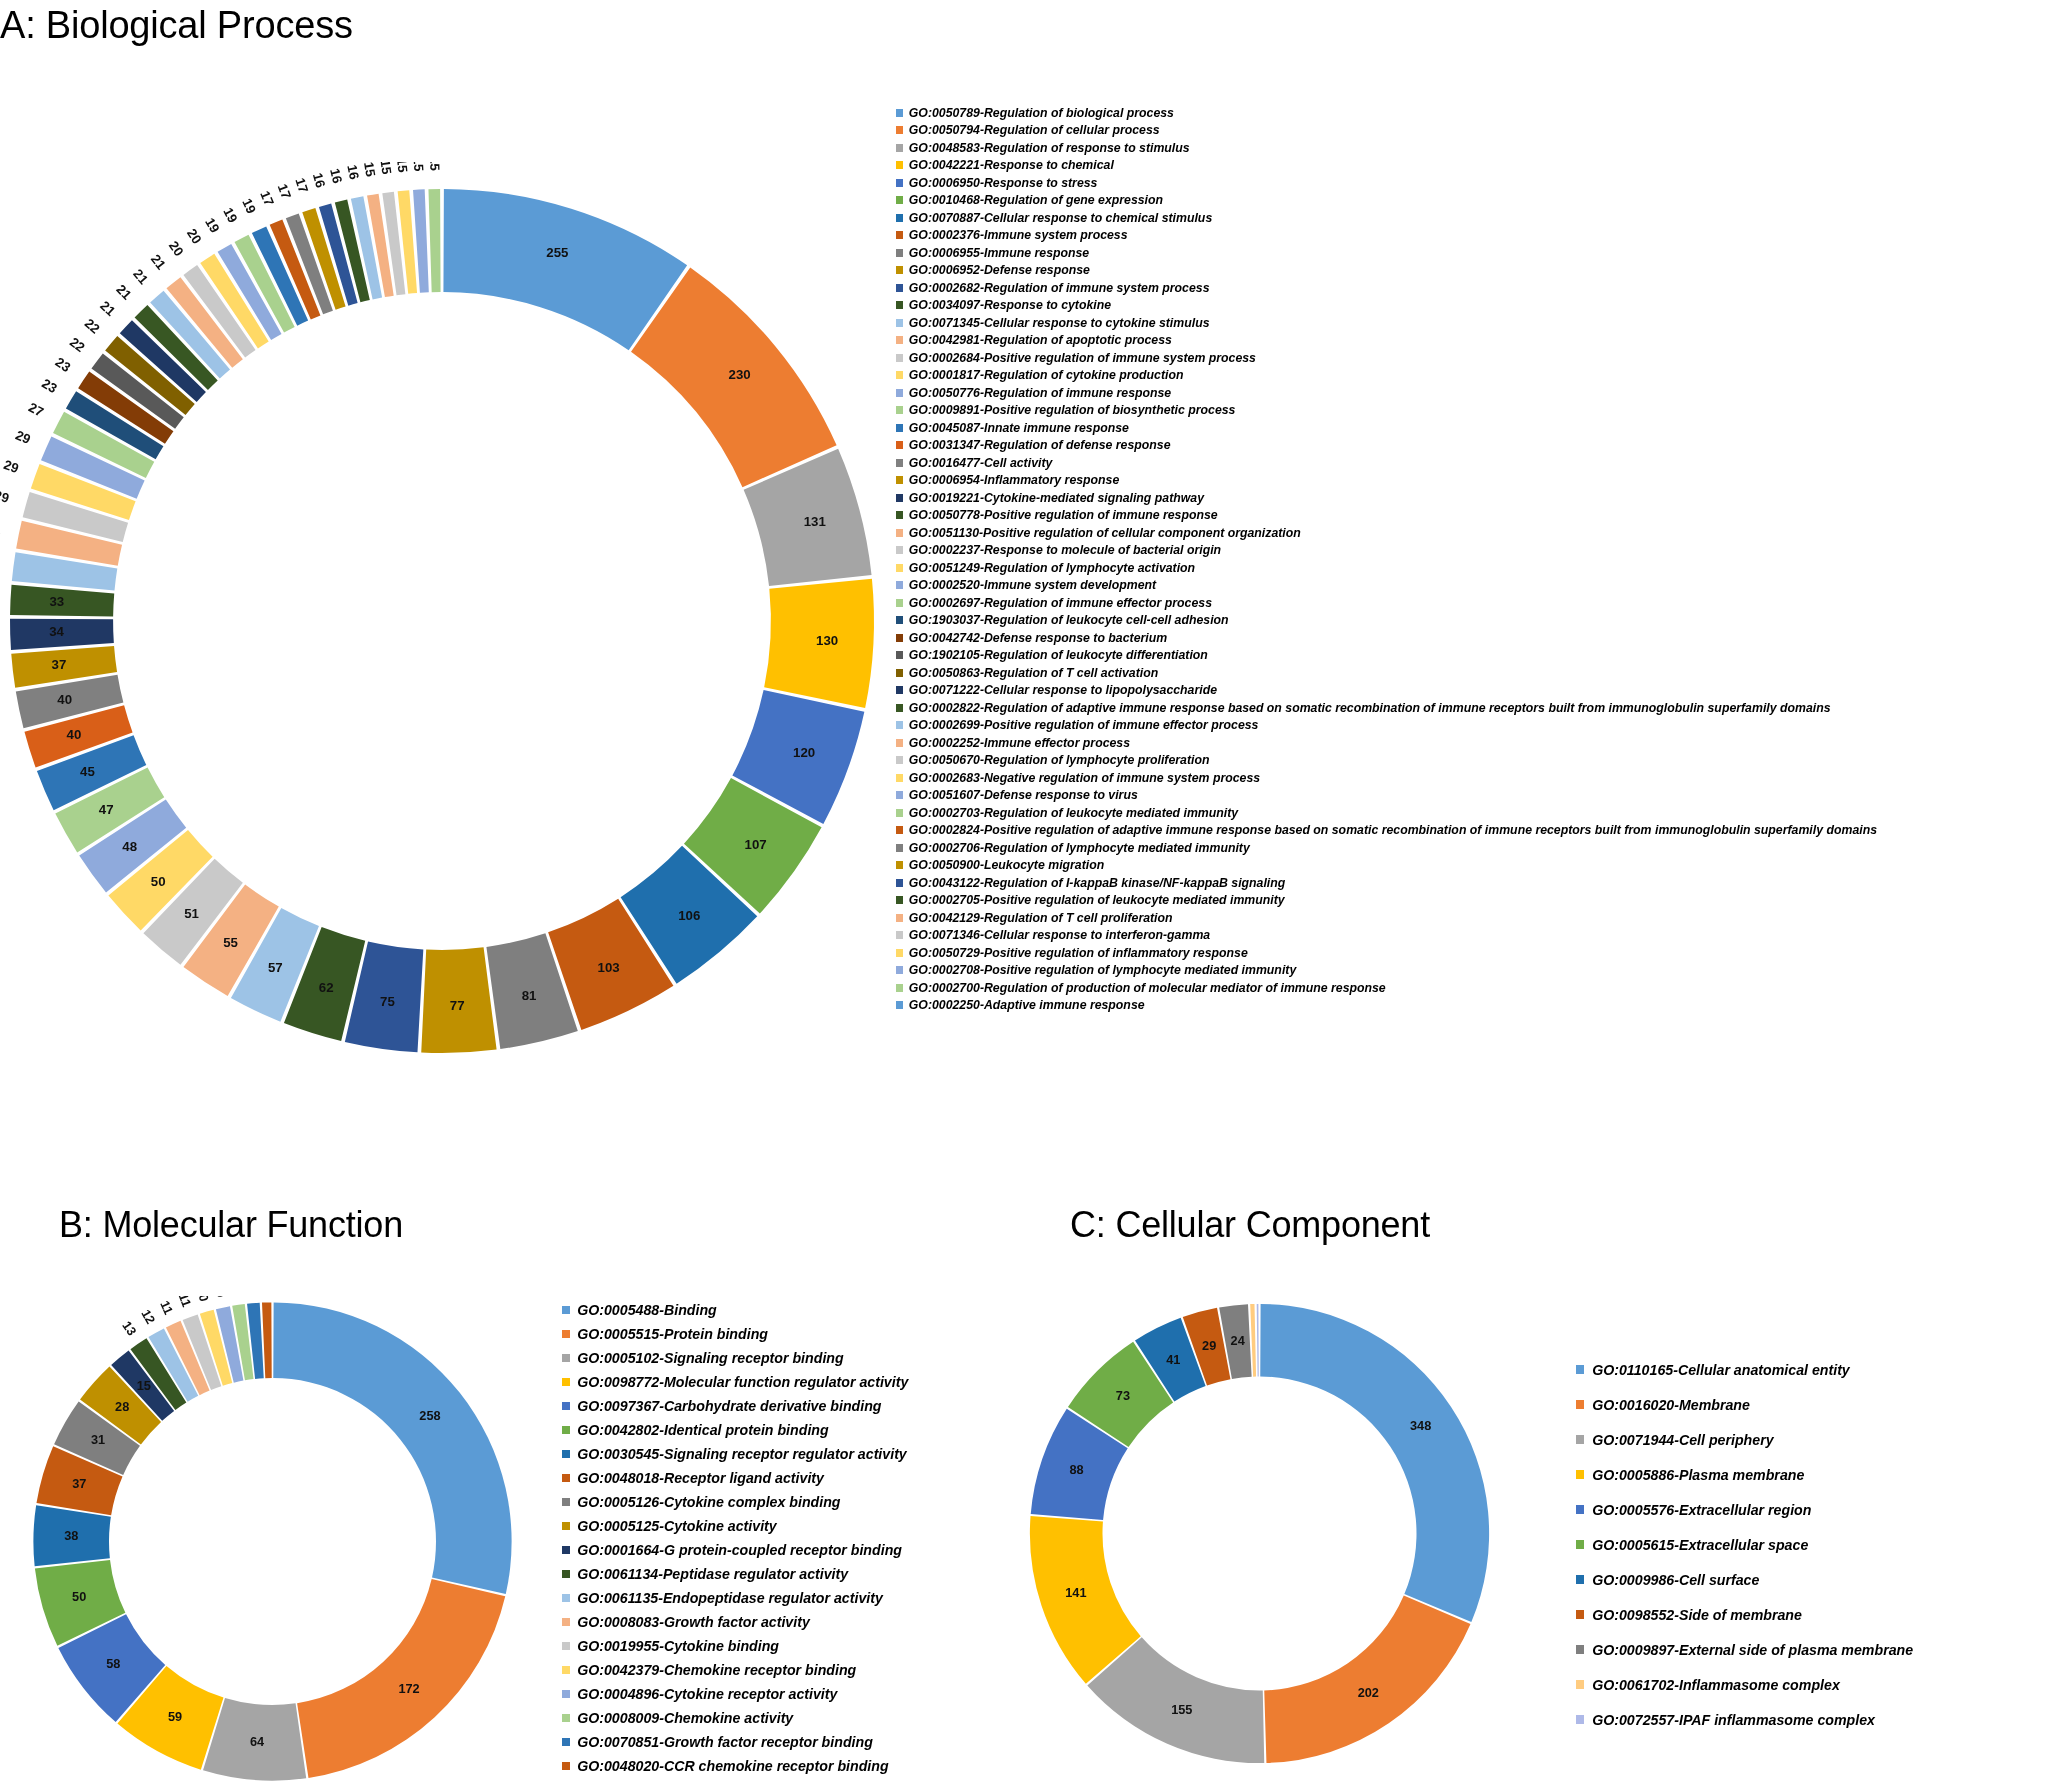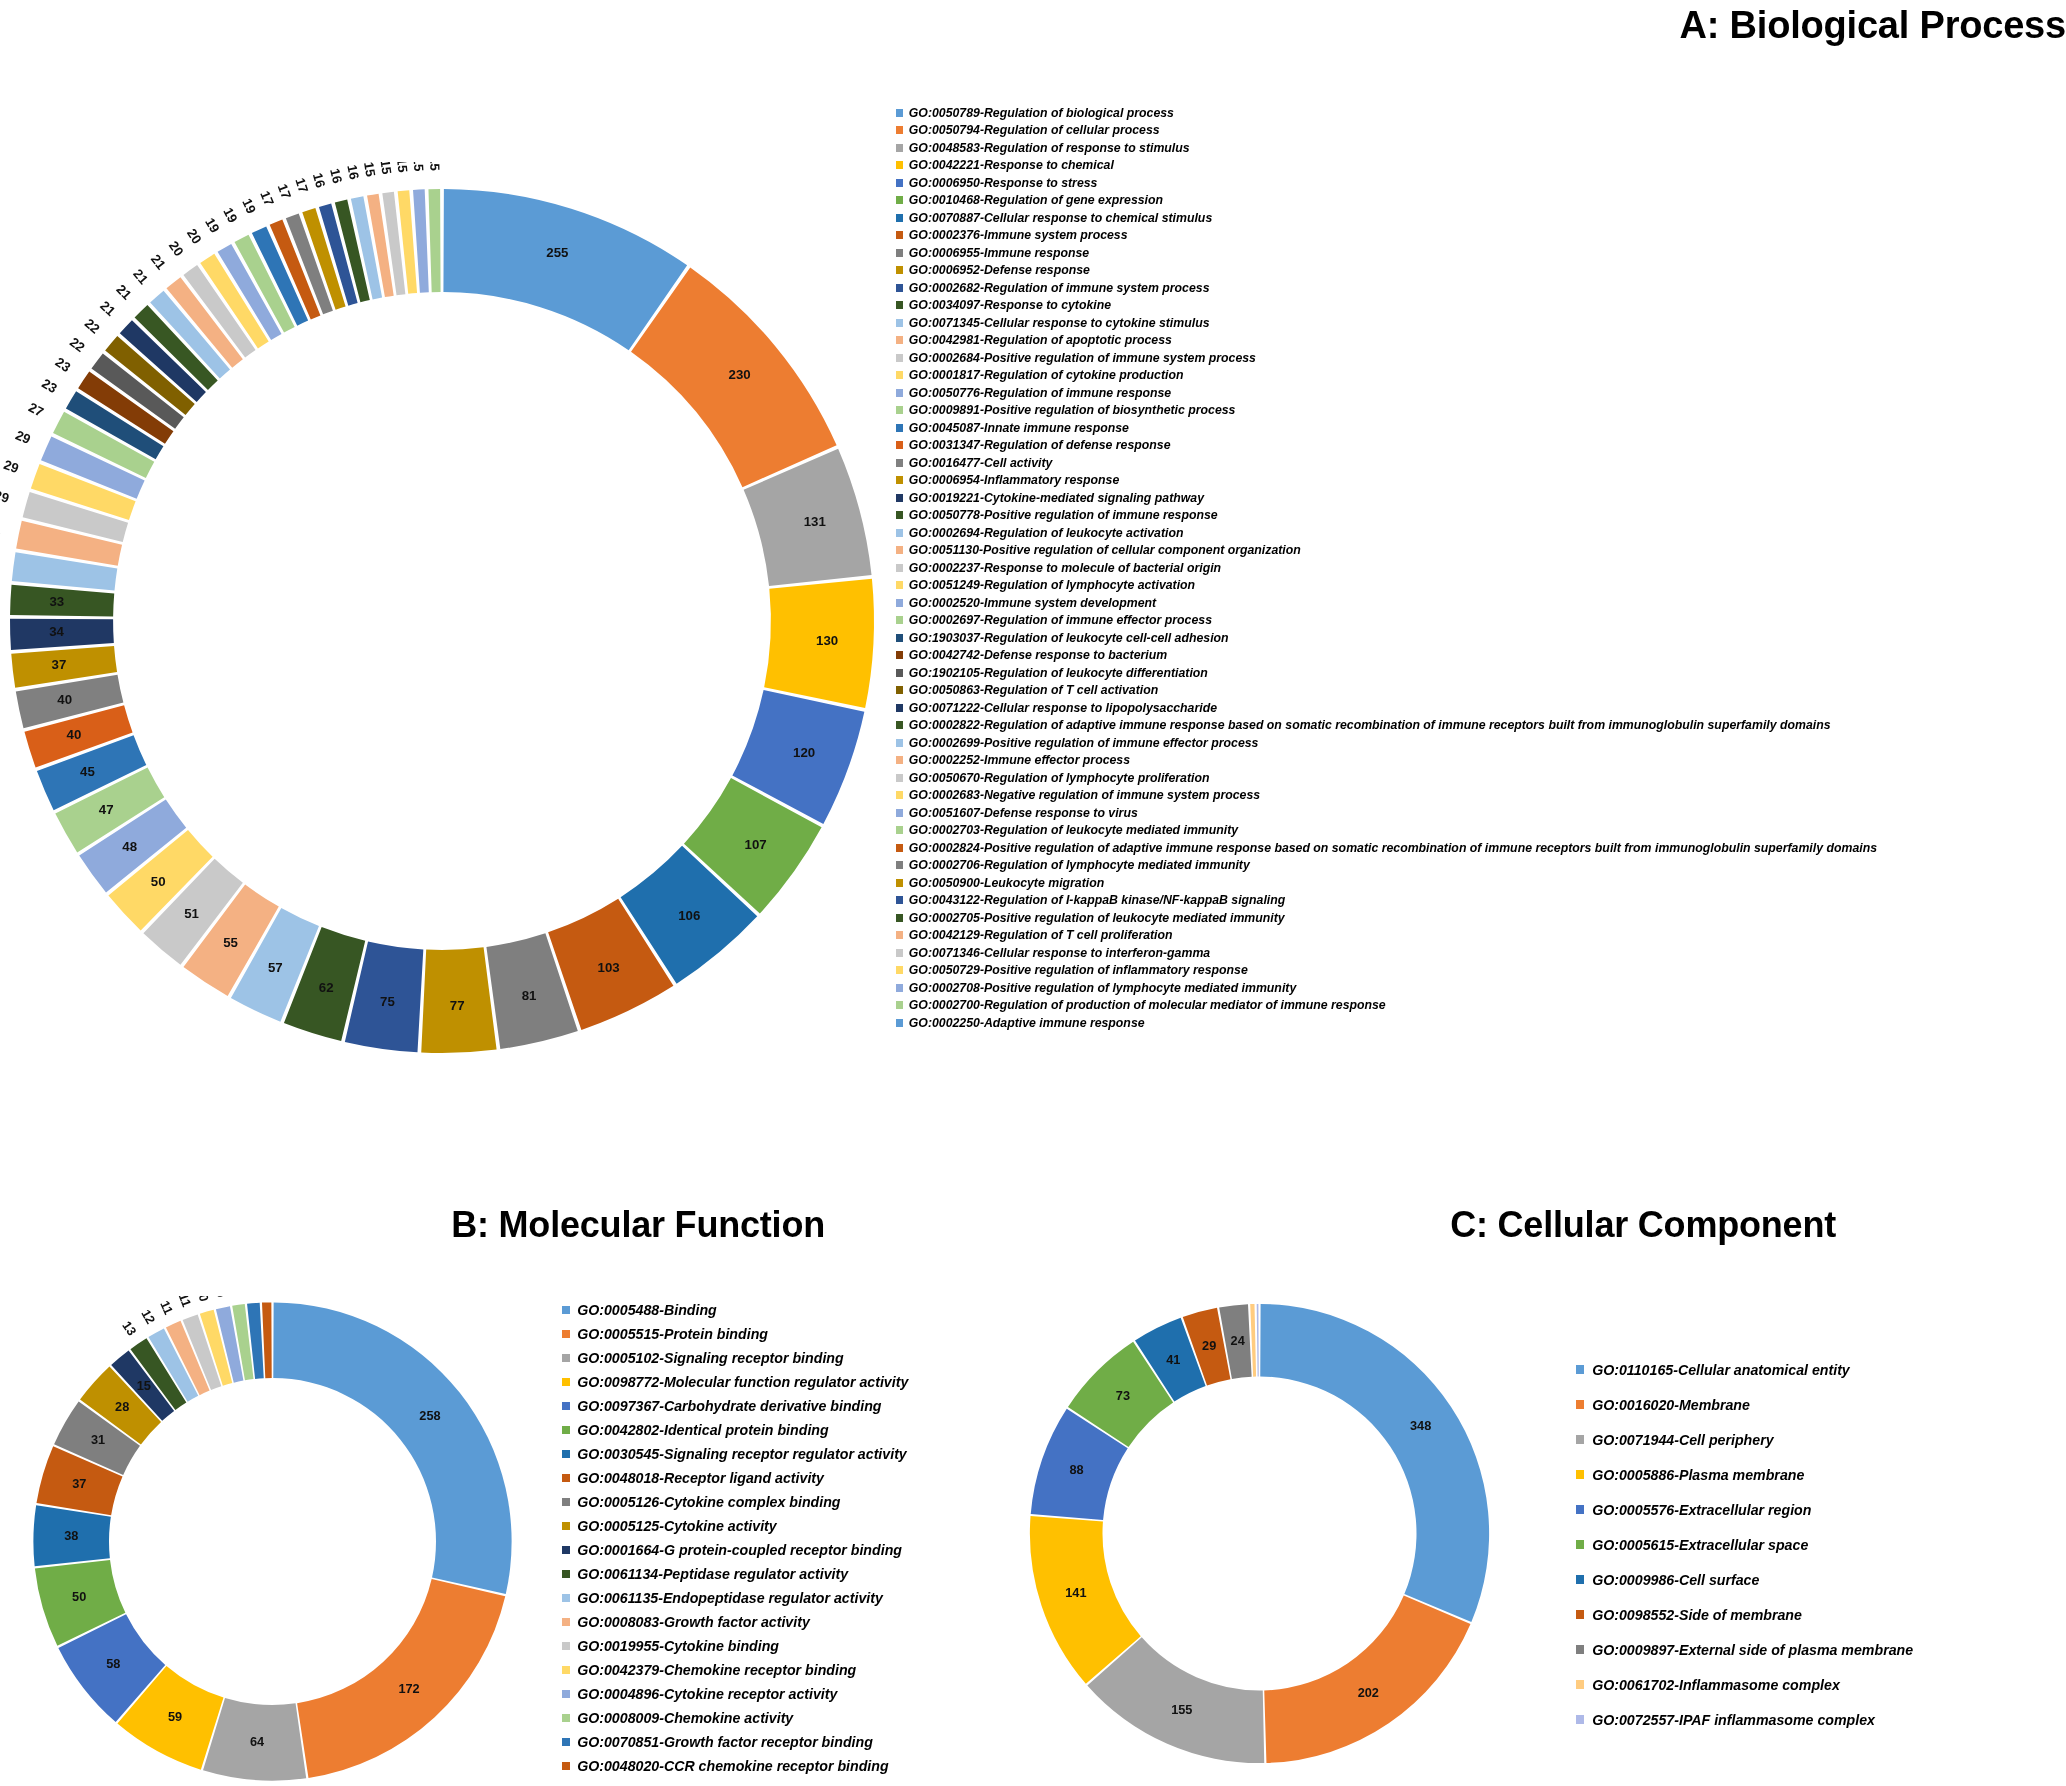--- a/index.html
+++ b/index.html
@@ -6,22 +6,22 @@
   html, body { margin:0; padding:0; }
   body {
     width: 2066px; height: 1787px;
     background: #ffffff;
     font-family: "Liberation Sans", sans-serif;
     color: #000;
     position: relative;
     overflow: hidden;
   }
   .panel-title {
-    font-weight: bold;
-    text-align: right;
+    font-weight: normal;
+    text-align: left;
     letter-spacing: -0.2px;
   }
   #title-a { position:absolute; left:0; top:3.9px; width:2066px; font-size:38px; }
   #title-b { position:absolute; left:59px; top:1204px; width:766px; font-size:36px; }
   #title-c { position:absolute; left:1070px; top:1204px; width:766px; font-size:36px; }
 
   .donut-wrap { position: absolute; }
   #donut-a { left: 0px;    top: 162px;  width: 884px; height: 918px; }
   #donut-b { left: 27px;   top: 1296px; width: 491px; height: 491px; }
   #donut-c { left: 1024px; top: 1298px; width: 471px;  height: 471px; }
@@ -272,24 +272,20 @@
     </div>
     <div class="legend-row">
       <span class="swatch" style="background: rgb(32, 56, 100);"></span>
       <span class="legend-text">GO:0019221-Cytokine-mediated signaling pathway</span>
     </div>
     <div class="legend-row">
       <span class="swatch" style="background: rgb(55, 86, 35);"></span>
       <span class="legend-text">GO:0050778-Positive regulation of immune response</span>
     </div>
     <div class="legend-row">
-      <span class="swatch" style="background: rgb(157, 195, 230);"></span>
-      <span class="legend-text">GO:0002694-Regulation of leukocyte activation</span>
-    </div>
-    <div class="legend-row">
       <span class="swatch" style="background: rgb(244, 177, 131);"></span>
       <span class="legend-text">GO:0051130-Positive regulation of cellular component organization</span>
     </div>
     <div class="legend-row">
       <span class="swatch" style="background: rgb(201, 201, 201);"></span>
       <span class="legend-text">GO:0002237-Response to molecule of bacterial origin</span>
     </div>
     <div class="legend-row">
       <span class="swatch" style="background: rgb(255, 217, 102);"></span>
       <span class="legend-text">GO:0051249-Regulation of lymphocyte activation</span>

